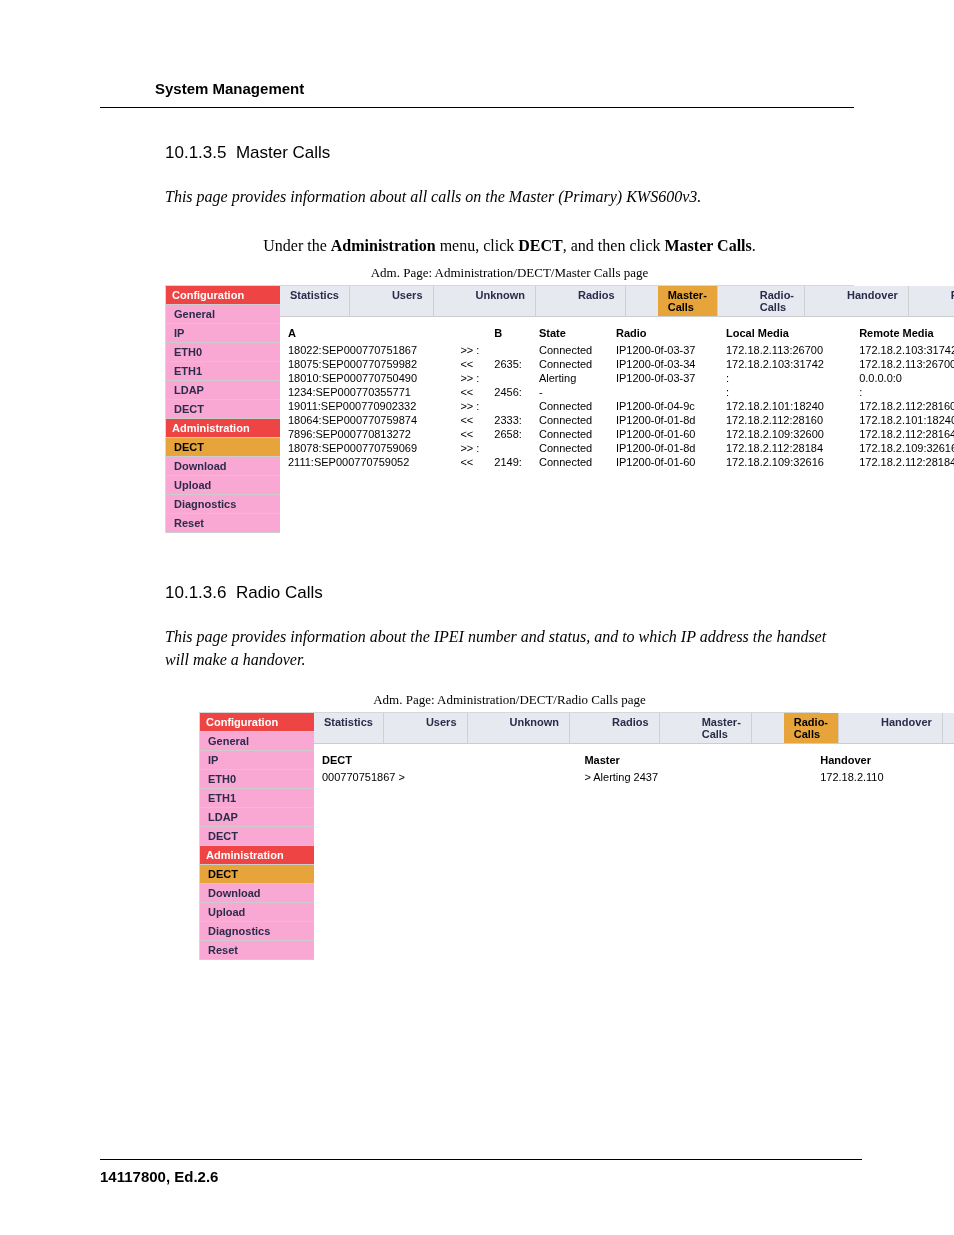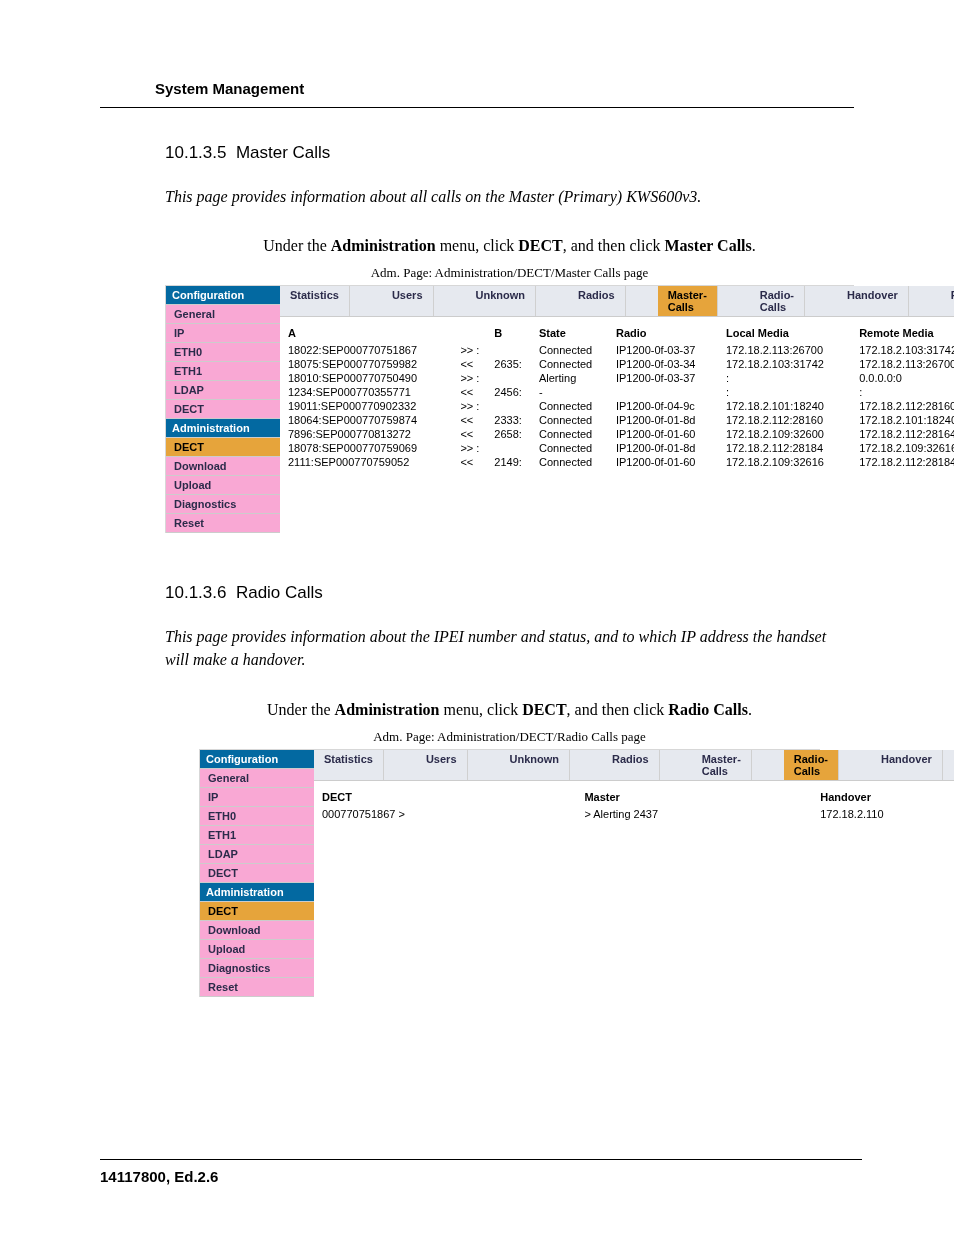--- a/index.html
+++ b/index.html
@@ -66,21 +66,21 @@
     background: #ffffff;
     margin-bottom: 50px;
   }
   .adm-frame.small {
     width: 620px;
     margin-left: auto;
     margin-right: auto;
   }
   .sidebar { width: 114px; flex: 0 0 auto; }
   .sidebar .hdr {
-    background: #0369a1;
+    background: #ef4444;
     color: #ffffff;
     font-weight: bold;
     padding: 3px 6px;
     border-bottom: 1px solid #ccc;
   }
   .sidebar .item {
     background: #f9a8d4;
     color: #2b2b4a;
     font-weight: bold;
     padding: 3px 8px;
@@ -283,23 +283,20 @@
         </div>
       </div>
     </div>
 
     <div class="section-num-title">
       <span>10.1.3.6</span>&nbsp;&nbsp;<span>Radio Calls</span>
     </div>
 
     <div class="body-text">This page provides information about the IPEI number and status, and to which IP address the handset will make a handover.</div>
 
-    <div class="body-text-2">
-      <span>Under the </span><span class="bold">Administration</span><span> menu, click </span><span class="bold">DECT</span><span>, and then click </span><span class="bold">Radio Calls</span><span>.</span>
-    </div>
 
     <div class="caption">Adm. Page: Administration/DECT/Radio Calls page</div>
 
     <div class="adm-frame small">
       <div class="sidebar">
         <div class="hdr">Configuration</div>
         <div class="item">General</div>
         <div class="item">IP</div>
         <div class="item">ETH0</div>
         <div class="item">ETH1</div>

